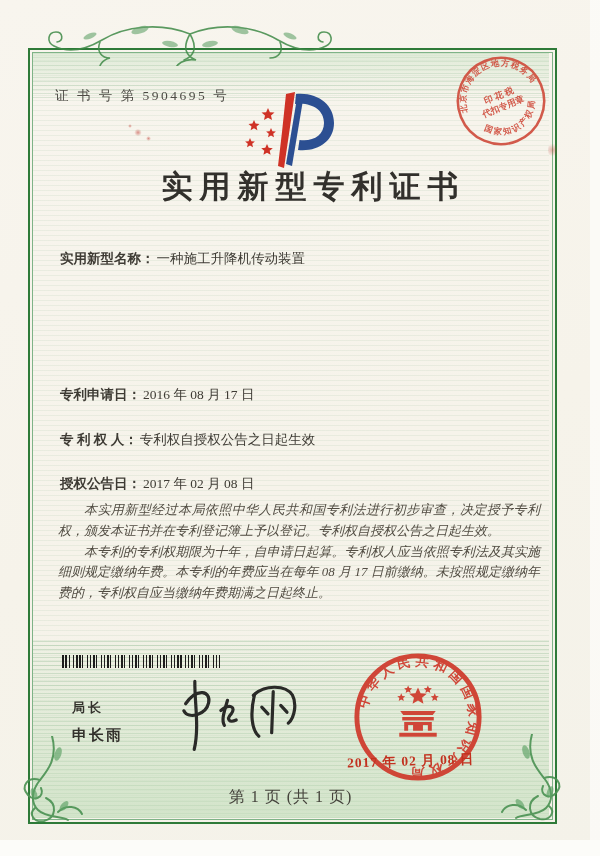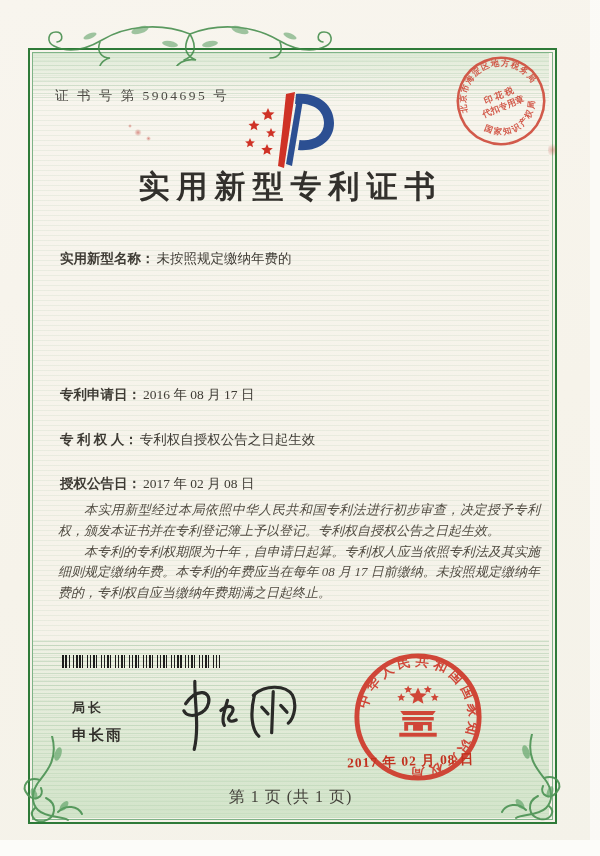--- a/index.html
+++ b/index.html
@@ -25,21 +25,21 @@
     background:linear-gradient(180deg,rgba(205,227,199,.55),rgba(205,227,199,0)),
     repeating-linear-gradient(0deg,rgba(110,165,118,.22) 0 1px,transparent 1px 4px);}
   .guilloche-bottom{position:absolute;left:32px;top:640px;width:517px;height:178px;
     background:linear-gradient(180deg,rgba(210,230,203,.15),rgba(201,224,193,.78)),
     repeating-linear-gradient(0deg,rgba(96,155,104,.28) 0 1px,transparent 1px 4px);}
 
   .cert-no{position:absolute;left:55px;top:87px;font-size:13.5px;letter-spacing:2.5px;color:#4c4a44;}
 
   .logo{position:absolute;left:240px;top:92px;width:100px;height:80px;}
 
-  .title{position:absolute;left:28px;width:525px;top:166px;text-align:center;
+  .title{position:absolute;left:28px;width:571px;top:166px;text-align:center;
     font-size:31px;font-weight:bold;letter-spacing:7px;color:#32302c;}
 
   .field-row{position:absolute;left:60px;width:470px;font-size:13.5px;color:#3e3b34;white-space:nowrap;}
   .flabel{font-weight:600;}
   .fvalue{font-weight:500;margin-left:2px;}
   .row1{top:250px}.row2{top:296px}.row3{top:341px}.row4{top:386px}.row5{top:431px}.row6{top:475px}
 
   .body-text{position:absolute;left:58px;top:500px;width:482px;font-size:13px;line-height:1.6;
     text-align:justify;font-style:italic;color:#514c42;}
   .body-text p{margin:0;text-indent:2em;}
@@ -151,21 +151,21 @@
   </svg>
 
   <div class="stain stain1"></div>
   <div class="stain stain2"></div>
   <div class="stain stain3"></div>
   <div class="stain stain4"></div>
 
   <div class="title">实用新型专利证书</div>
 
   <div class="field-row row1">
-    <span class="flabel">实用新型名称：</span><span class="fvalue">未按照规定缴纳年费的</span>
+    <span class="flabel">实用新型名称：</span><span class="fvalue">一种施工升降机传动装置</span>
   </div>
   <div class="field-row row4">
     <span class="flabel">专利申请日：</span><span class="fvalue">2016 年 08 月 17 日</span>
   </div>
   <div class="field-row row5">
     <span class="flabel">专 利 权 人：</span><span class="fvalue">专利权自授权公告之日起生效</span>
   </div>
   <div class="field-row row6">
     <span class="flabel">授权公告日：</span><span class="fvalue">2017 年 02 月 08 日</span>
   </div>

